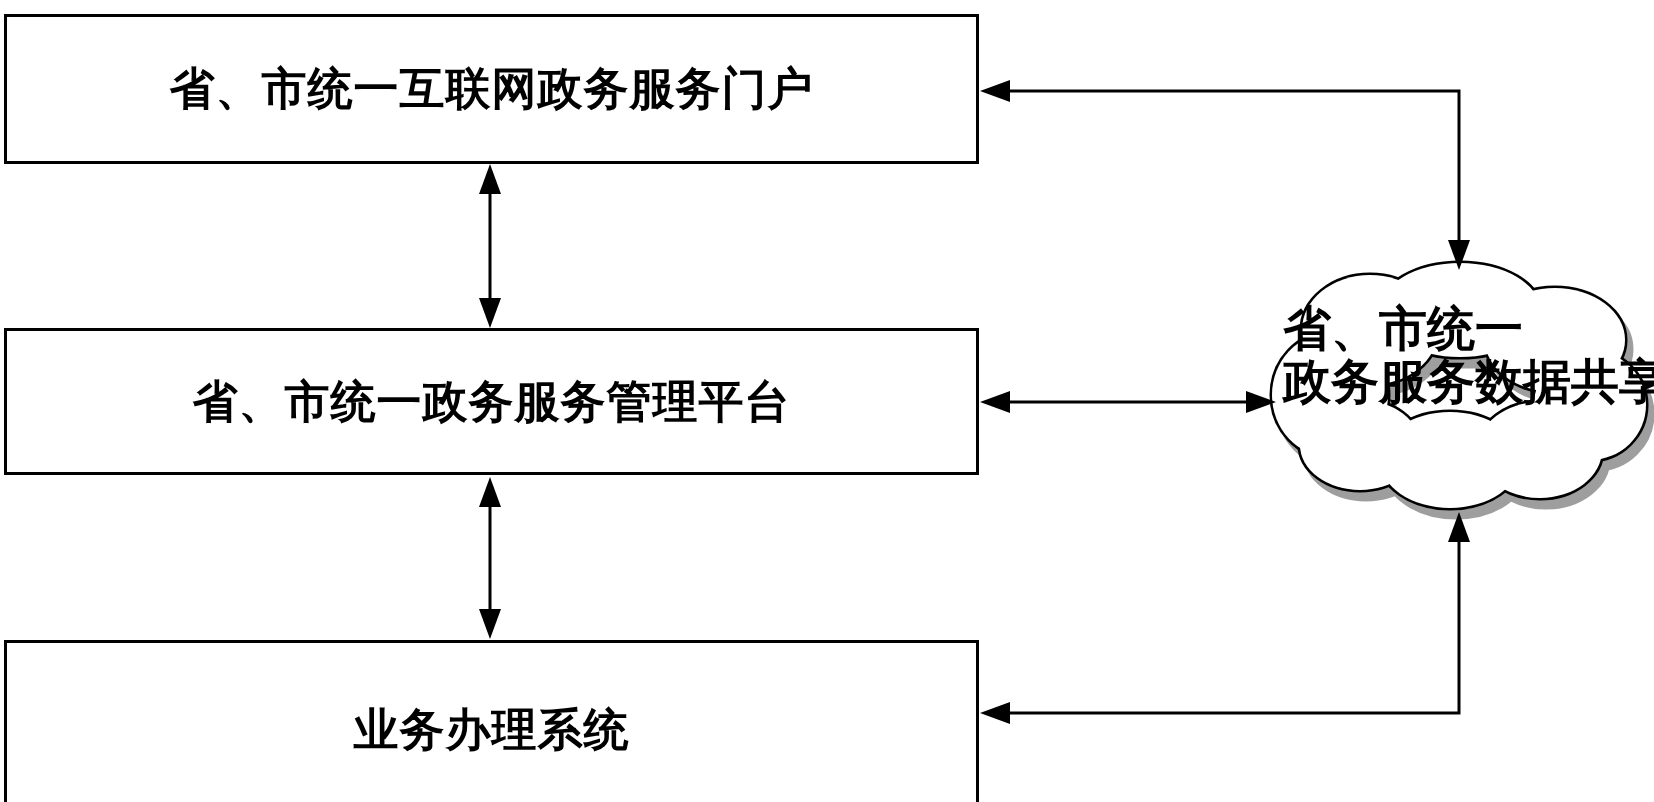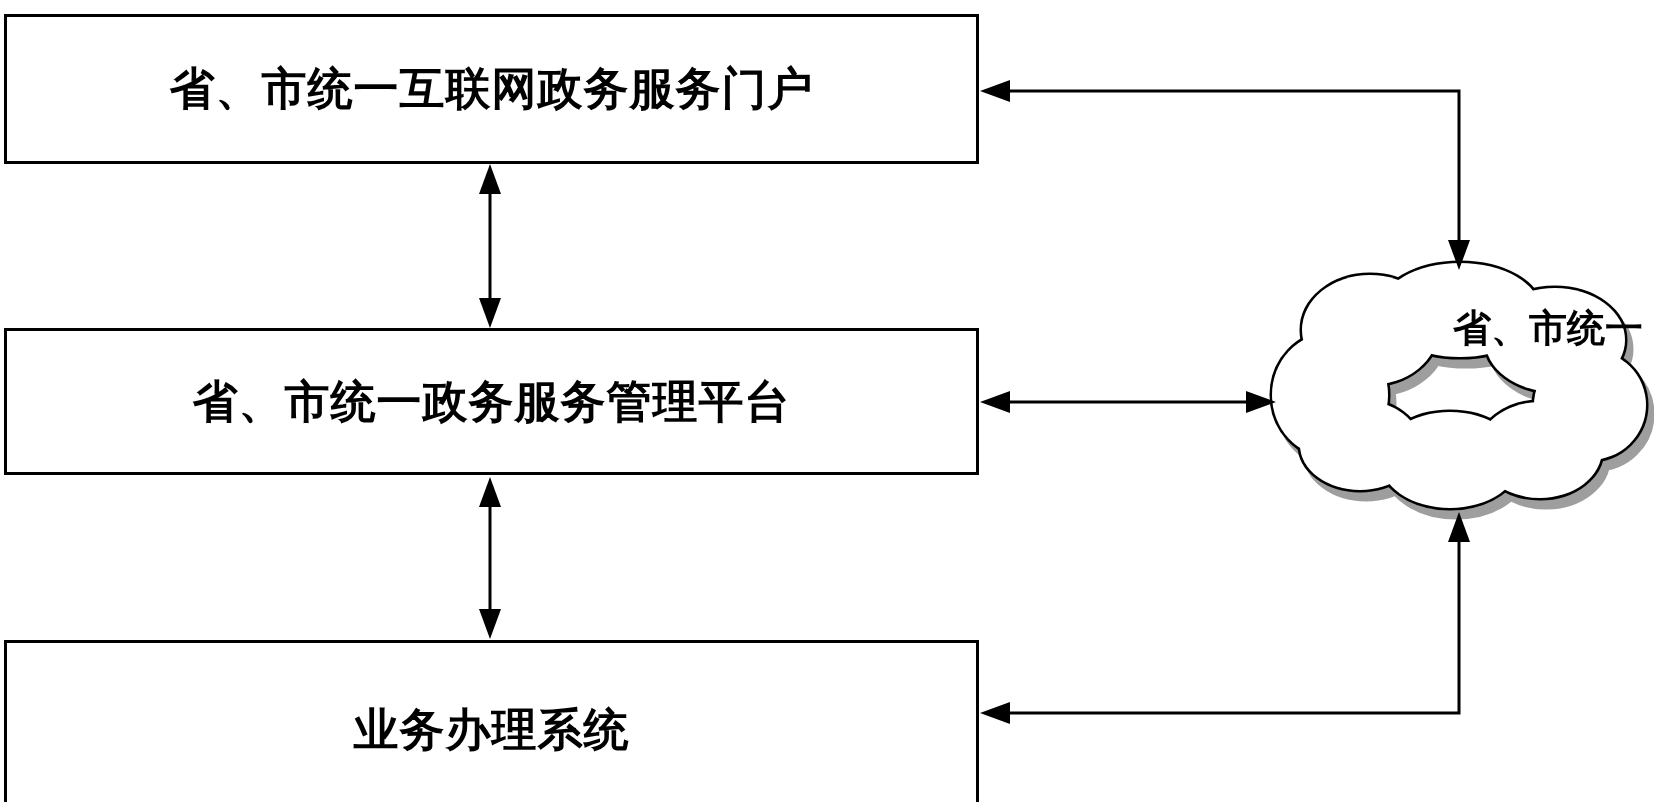--- a/index.html
+++ b/index.html
@@ -41,22 +41,22 @@
     white-space: nowrap;
   }
   #box-portal   { top: 14px;  height: 150px; }
   #box-platform { top: 328px; height: 147px; }
   #box-business { top: 640px; height: 180px; font-family: Liberation Serif, serif; }
   .cloud-text {
     position: absolute;
     left: 1283px;
     top: 302px;
     width: 360px;
-    text-align: right;
-    font-size: 38px;
+    text-align: left;
+    font-size: 48px;
     line-height: 53px;
     font-weight: 600;
     color: #000000;
     white-space: nowrap;
   }
 </style>
 </head>
 <body>
 
 <div class="canvas">
@@ -134,15 +134,16 @@
   <div class="node-box" id="box-portal">
     <span class="label">省、市统一互联网政务服务门户</span>
   </div>
 
   <div class="node-box" id="box-business">
     <span class="label">业务办理系统</span>
   </div>
 
   <div class="cloud-text">
     <div>省、市统一</div>
+    <div>政务服务数据共享</div>
   </div>
 
 </div>
 
 </body></html>

